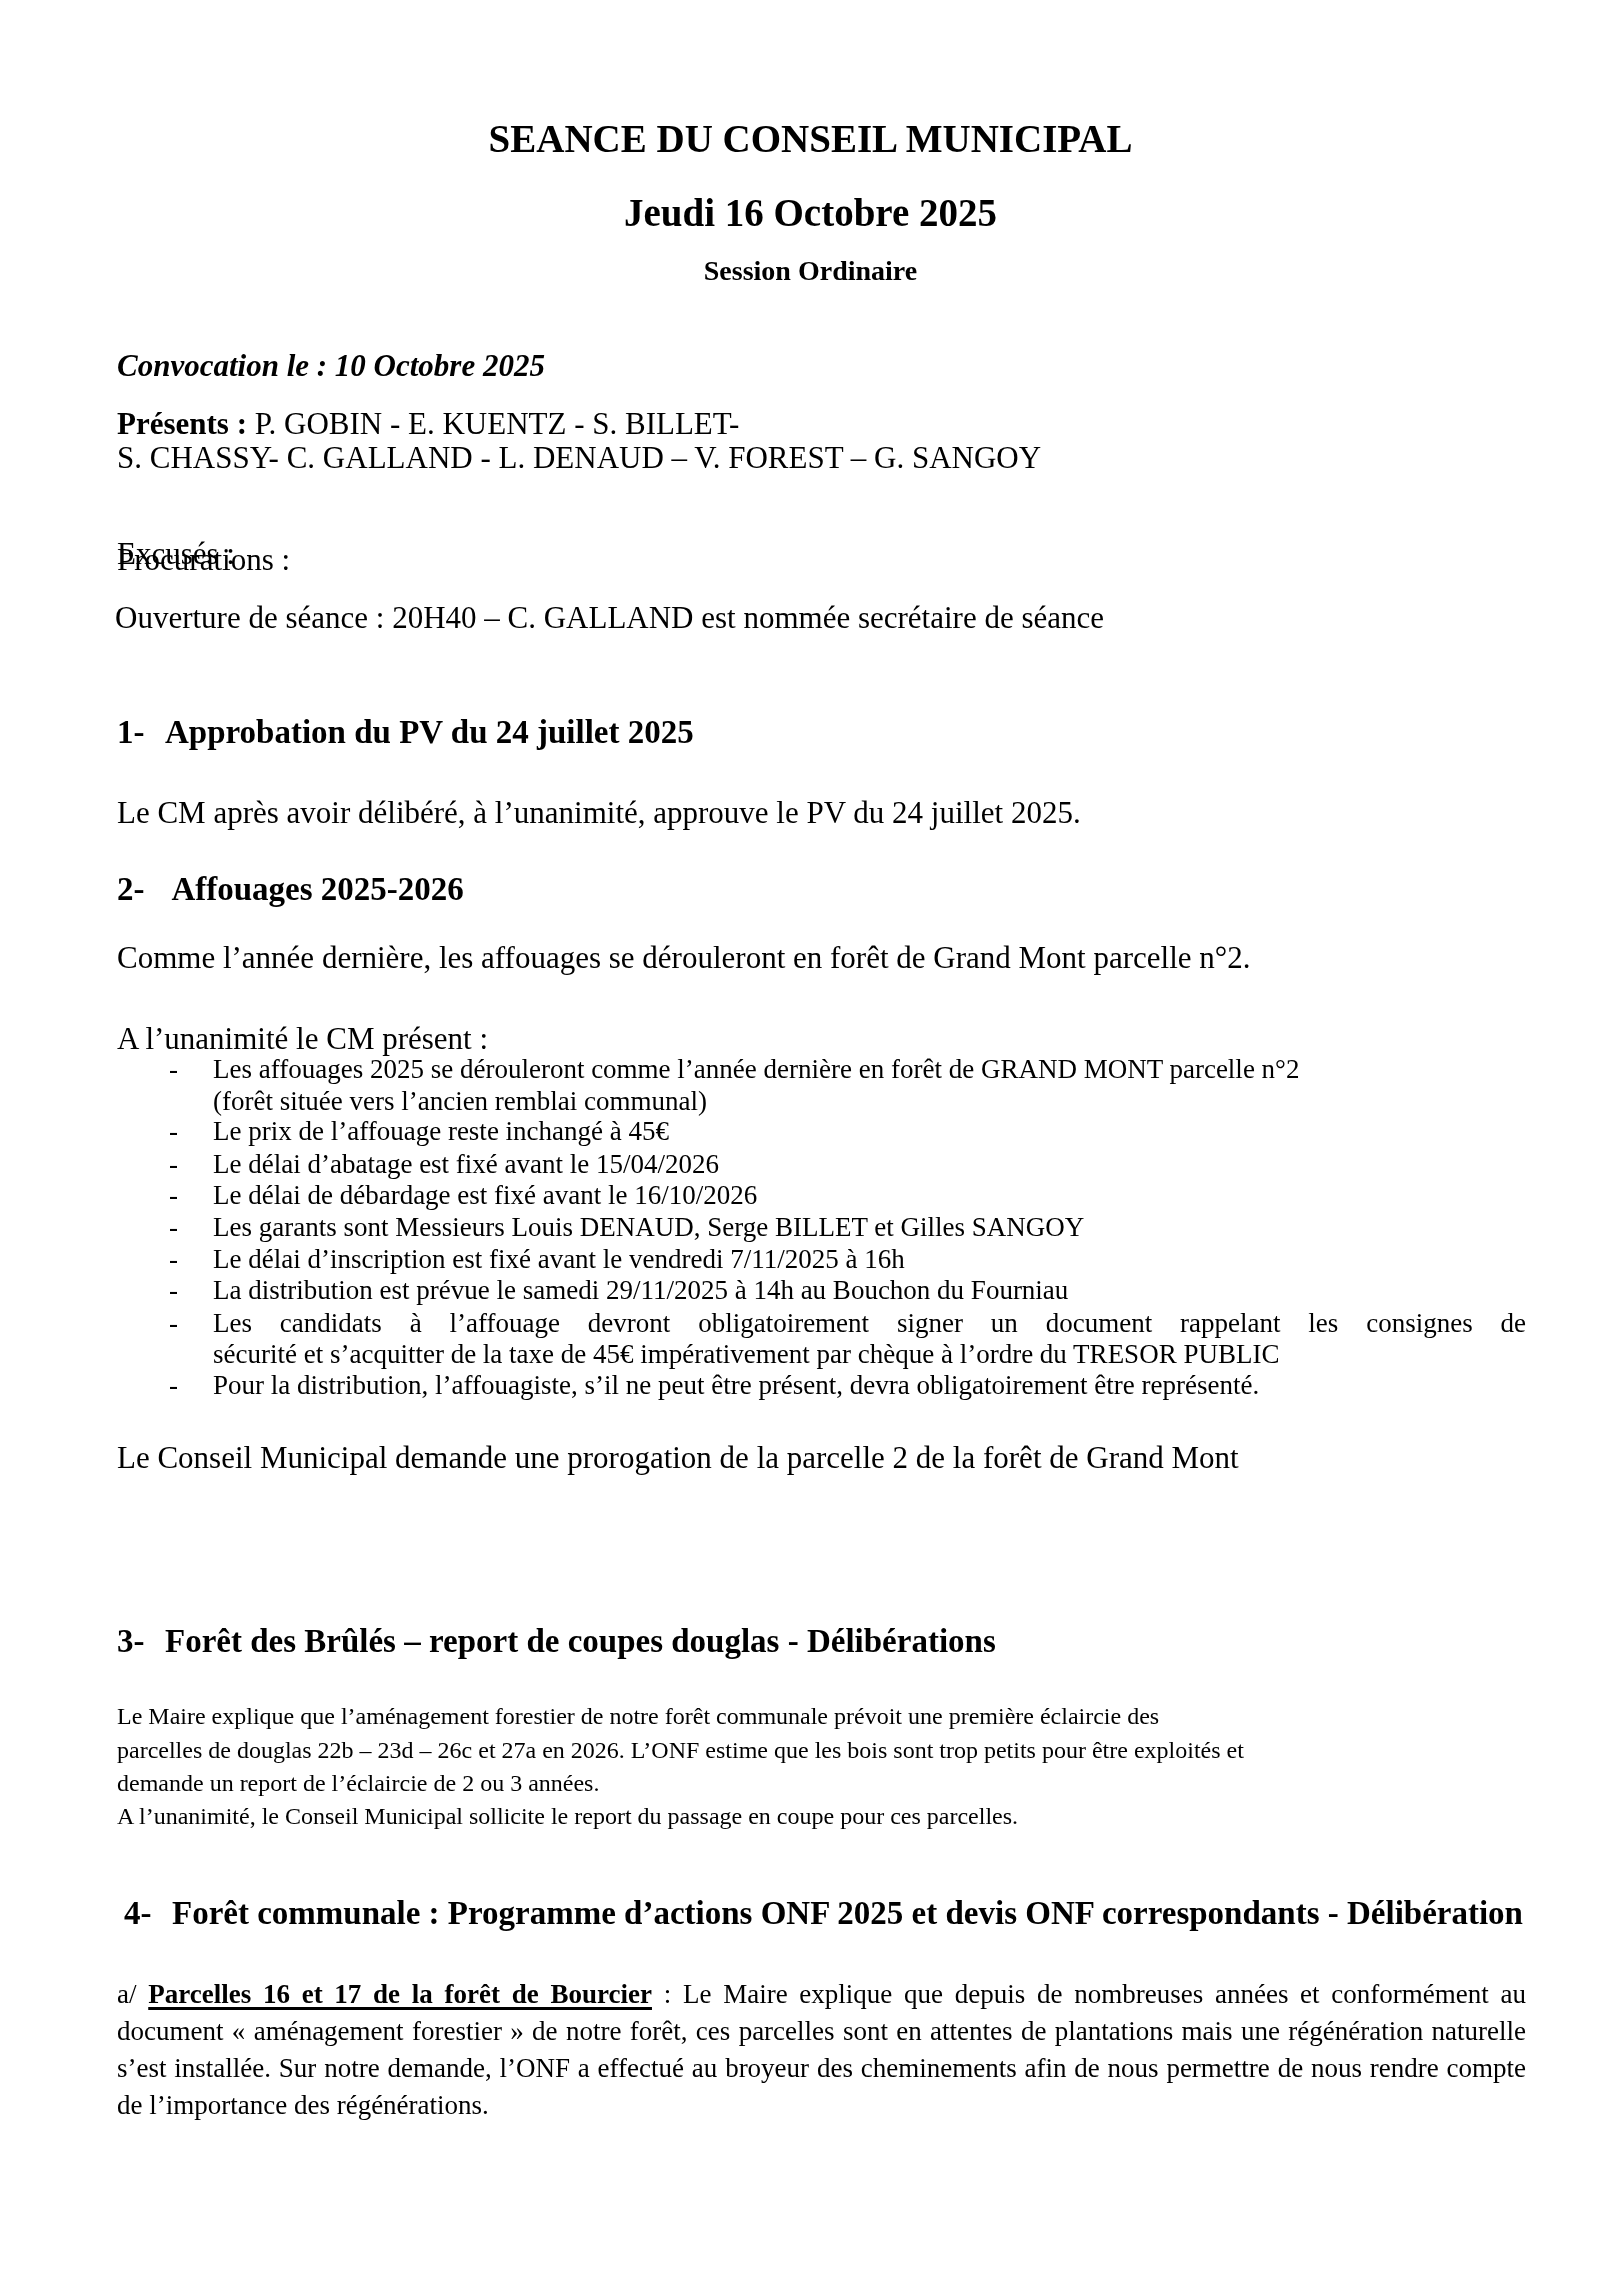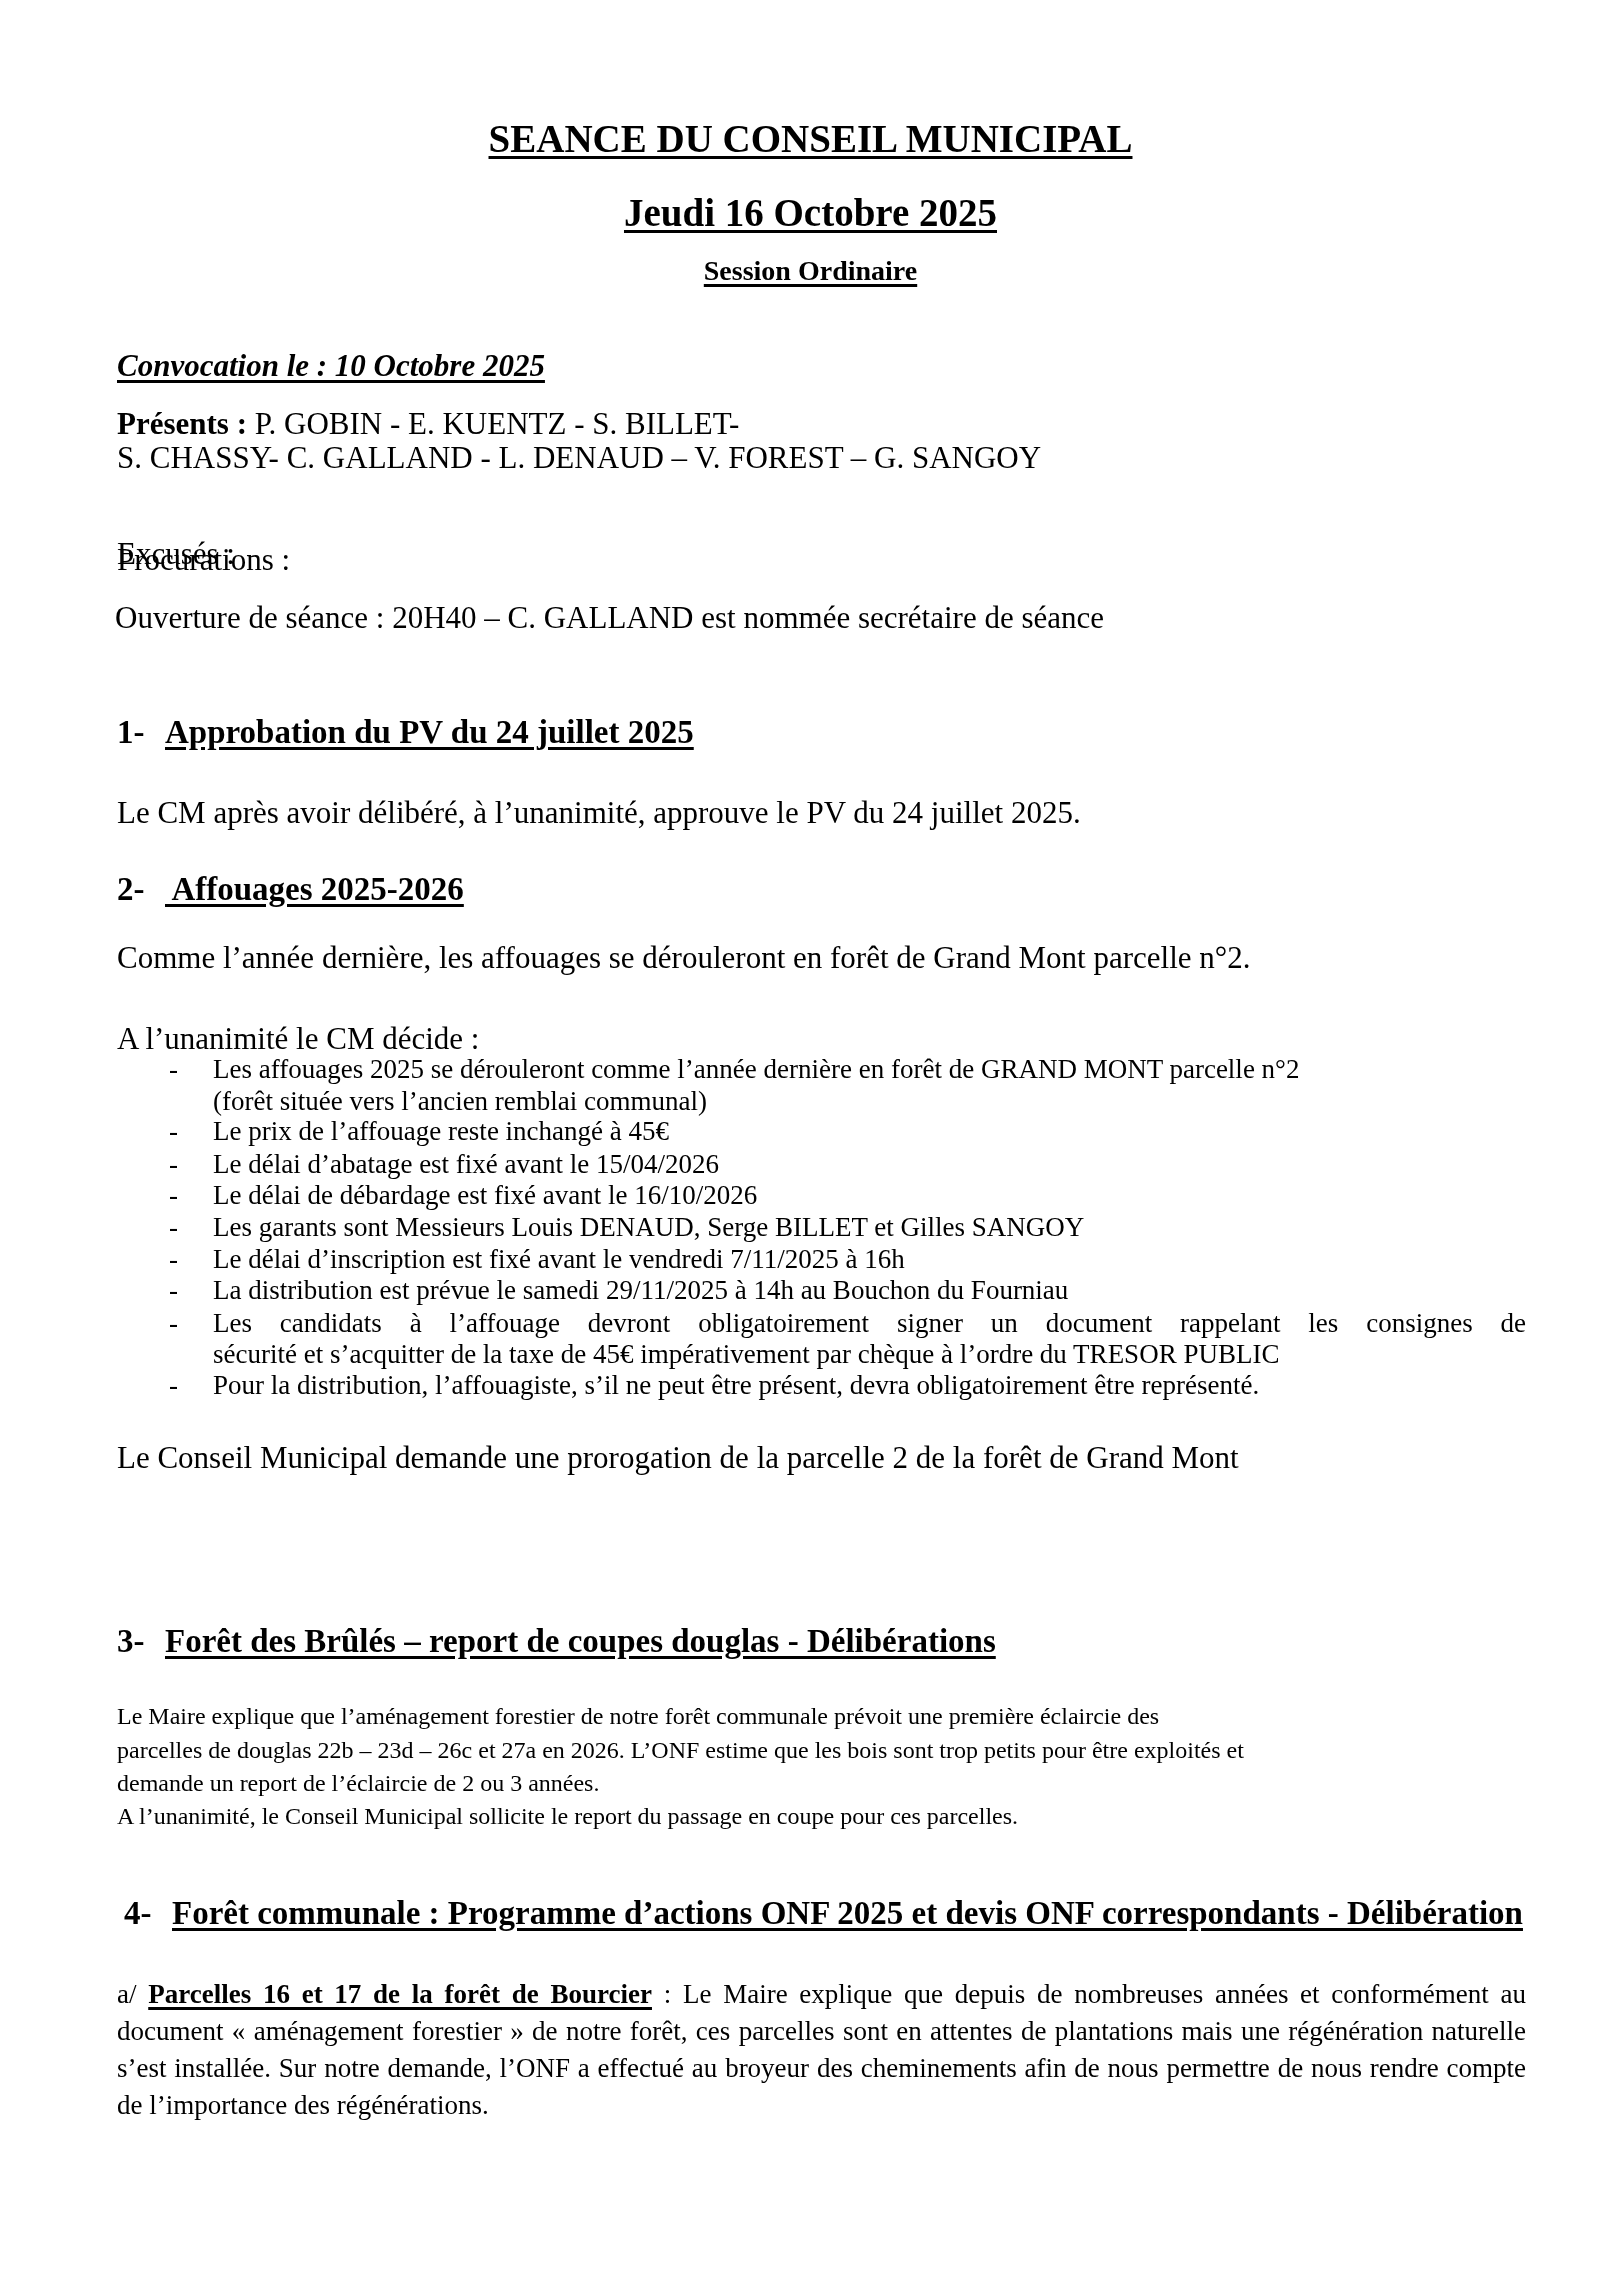--- a/index.html
+++ b/index.html
@@ -1,21 +1,21 @@
 <!DOCTYPE html>
 <html><head>
 <meta charset="utf-8">
 <style>
   html, body { margin: 0; padding: 0; background: #ffffff; }
   body { width: 1621px; height: 2293px; position: relative; overflow: hidden;
          font-family: "Liberation Serif", "DejaVu Serif", serif; color: #000; }
   .page { position: absolute; left: 0; top: 0; width: 1621px; height: 2293px; }
   .abs { position: absolute; white-space: nowrap; }
   .center { left: 0; width: 1621px; text-align: center; }
-  .u { text-decoration: underline; text-decoration-thickness: 2.9px; text-underline-offset: 3.9px; text-align: center; }
+  .u { text-decoration-thickness: 2.9px; text-underline-offset: 3.9px; text-align: center; }
   .b { font-weight: bold; }
   .i { font-style: italic; }
   .t1 { font-size: 39px; font-weight: bold; }
   .t2 { font-size: 39px; font-weight: bold; }
   .t3 { font-size: 28px; font-weight: bold; }
   .txt { font-size: 31px; line-height: 33px; }
   .small { font-size: 24px; line-height: 34px; }
   .h { font-size: 33px; font-weight: bold; }
   .h .num { display: inline-block; width: 48px; }
   .bullet { position: absolute; font-size: 27px; white-space: nowrap; }
@@ -54,21 +54,21 @@
 
   <div class="abs h" style="left:117px; top:714px;">
     <span class="num">1-</span><span class="u">Approbation du PV du 24 juillet 2025</span>
   </div>
   <div class="abs txt" style="left:117px; top:796px;">Le CM après avoir délibéré, à l’unanimité, approuve le PV du 24 juillet 2025.</div>
 
   <div class="abs h" style="left:117px; top:871px;">
     <span class="num">2-</span><span class="u" style="white-space:pre;"> Affouages 2025-2026</span>
   </div>
   <div class="abs txt" style="left:117px; top:941px;">Comme l’année dernière, les affouages se dérouleront en forêt de Grand Mont parcelle n°2.</div>
-  <div class="abs txt" style="left:117px; top:1022px;">A l’unanimité le CM décide :</div>
+  <div class="abs txt" style="left:117px; top:1022px;">A l’unanimité le CM présent :</div>
 
   <div class="bullet" style="left:169px; top:1054px;">
     <span class="dash">-</span>
     <span class="btxt">Les affouages 2025 se dérouleront comme l’année dernière en forêt de GRAND MONT parcelle n°2</span>
   </div>
   <div class="bullet" style="left:169px; top:1086px;">
     <span class="btxt">(forêt située vers l’ancien remblai communal)</span>
   </div>
   <div class="bullet" style="left:169px; top:1116px;">
     <span class="dash">-</span>

